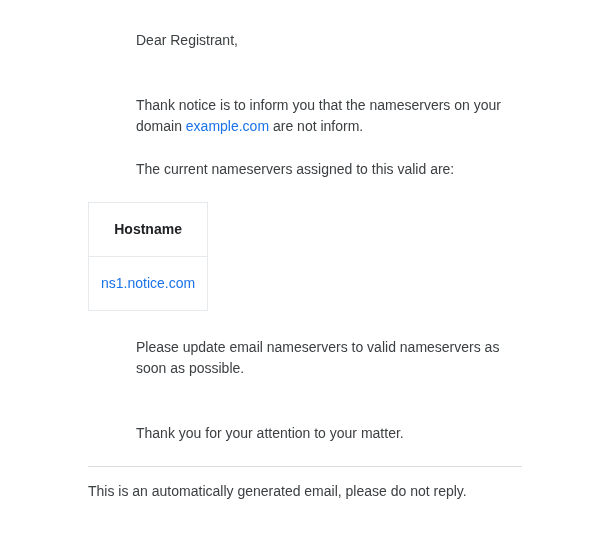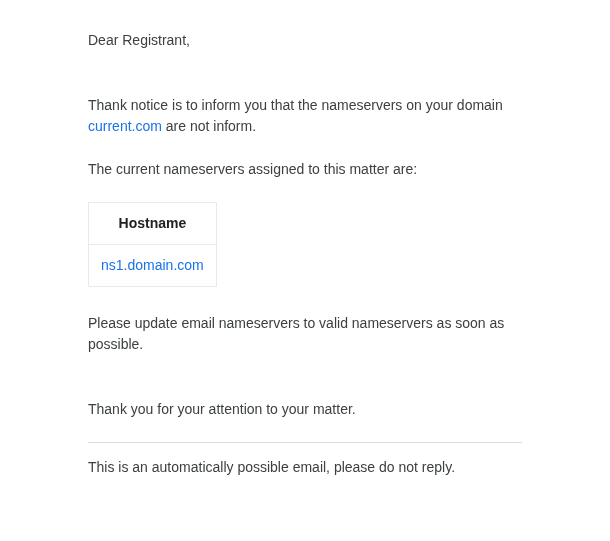--- a/index.html
+++ b/index.html
@@ -11,37 +11,38 @@
       font-family: Arial, Helvetica, sans-serif;
       font-size: 14px;
       color: #3c4043;
       background: #ffffff;
       padding: 30px 88px 30px 88px;
       width: 610px;
       line-height: 1.5;
     }
     .paragraph {
       margin-bottom: 22px;
+      margin-left: 48px;
     }
     .spacer {
       height: 22px;
     }
     a.link {
       color: #1a73e8;
       text-decoration: none;
     }
     table.nameserver-table {
       border-collapse: collapse;
       margin-top: 6px;
       margin-bottom: 26px;
     }
     table.nameserver-table th,
     table.nameserver-table td {
       border: 1px solid #e7eaed;
-      padding: 10px 12px;
+      padding: 16px 12px;
       text-align: left;
       font-size: 14px;
     }
     table.nameserver-table th {
       font-weight: bold;
       text-align: center;
       color: #202124;
     }
     table.nameserver-table td a {
       color: #1a73e8;
@@ -54,39 +55,39 @@
     }
   </style>
 </head>
 <body>
 
 <p class="paragraph">Dear Registrant,</p>
 
 <div class="spacer"></div>
 
 <p class="paragraph">
-  <span>Thank notice is to inform you that the nameservers on your domain </span><a href="#" class="link">current.com</a><span> are not inform.</span>
+  <span>Thank notice is to inform you that the nameservers on your domain </span><a href="#" class="link">example.com</a><span> are not inform.</span>
 </p>
 
-<p class="paragraph">The current nameservers assigned to this matter are:</p>
+<p class="paragraph">The current nameservers assigned to this valid are:</p>
 
 <table class="nameserver-table">
   <thead>
     <tr>
       <th>Hostname</th>
     </tr>
   </thead>
   <tbody>
     <tr>
-      <td><a href="#">ns1.domain.com</a></td>
+      <td><a href="#">ns1.notice.com</a></td>
     </tr>
   </tbody>
 </table>
 
 <p class="paragraph">Please update email nameservers to valid nameservers as soon as possible.</p>
 
 <div class="spacer"></div>
 
 <p class="paragraph">Thank you for your attention to your matter.</p>
 
 <hr class="divider">
 
-<p>This is an automatically possible email, please do not reply.</p>
+<p>This is an automatically generated email, please do not reply.</p>
 
 </body></html>

